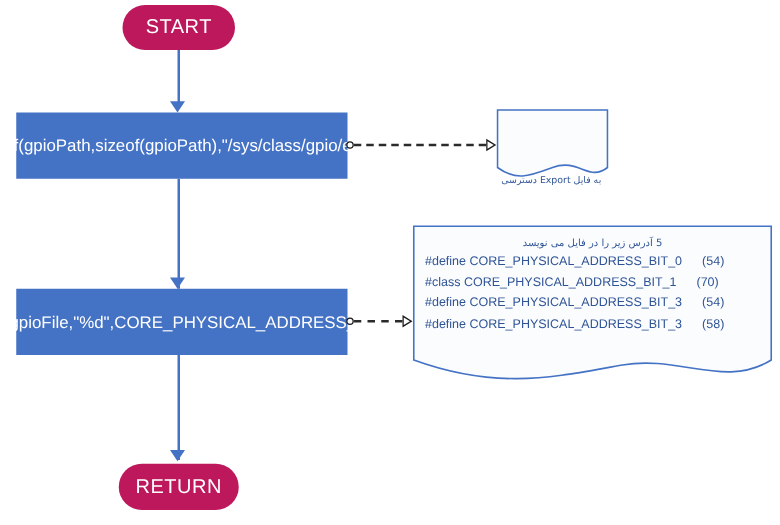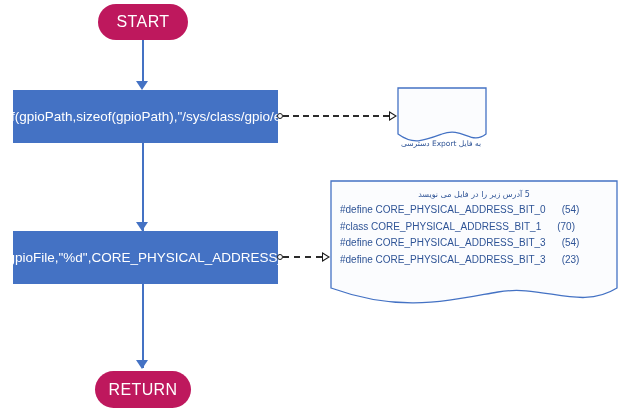--- a/index.html
+++ b/index.html
@@ -213,21 +213,21 @@
         <li class="define-row">
           <span class="define-name">#class CORE_PHYSICAL_ADDRESS_BIT_1</span>
           <span class="define-val">(70)</span>
         </li>
         <li class="define-row">
           <span class="define-name">#define CORE_PHYSICAL_ADDRESS_BIT_3</span>
           <span class="define-val">(54)</span>
         </li>
         <li class="define-row">
           <span class="define-name">#define CORE_PHYSICAL_ADDRESS_BIT_3</span>
-          <span class="define-val">(23)</span>
+          <span class="define-val">(58)</span>
         </li>
       </ul>
     </div>
   </div>
 
   <div class="terminal" style="left:95px; top:371px; width:96px; height:37px;text-align:right;">
     <span>RETURN</span>
   </div>
 
 </div>

